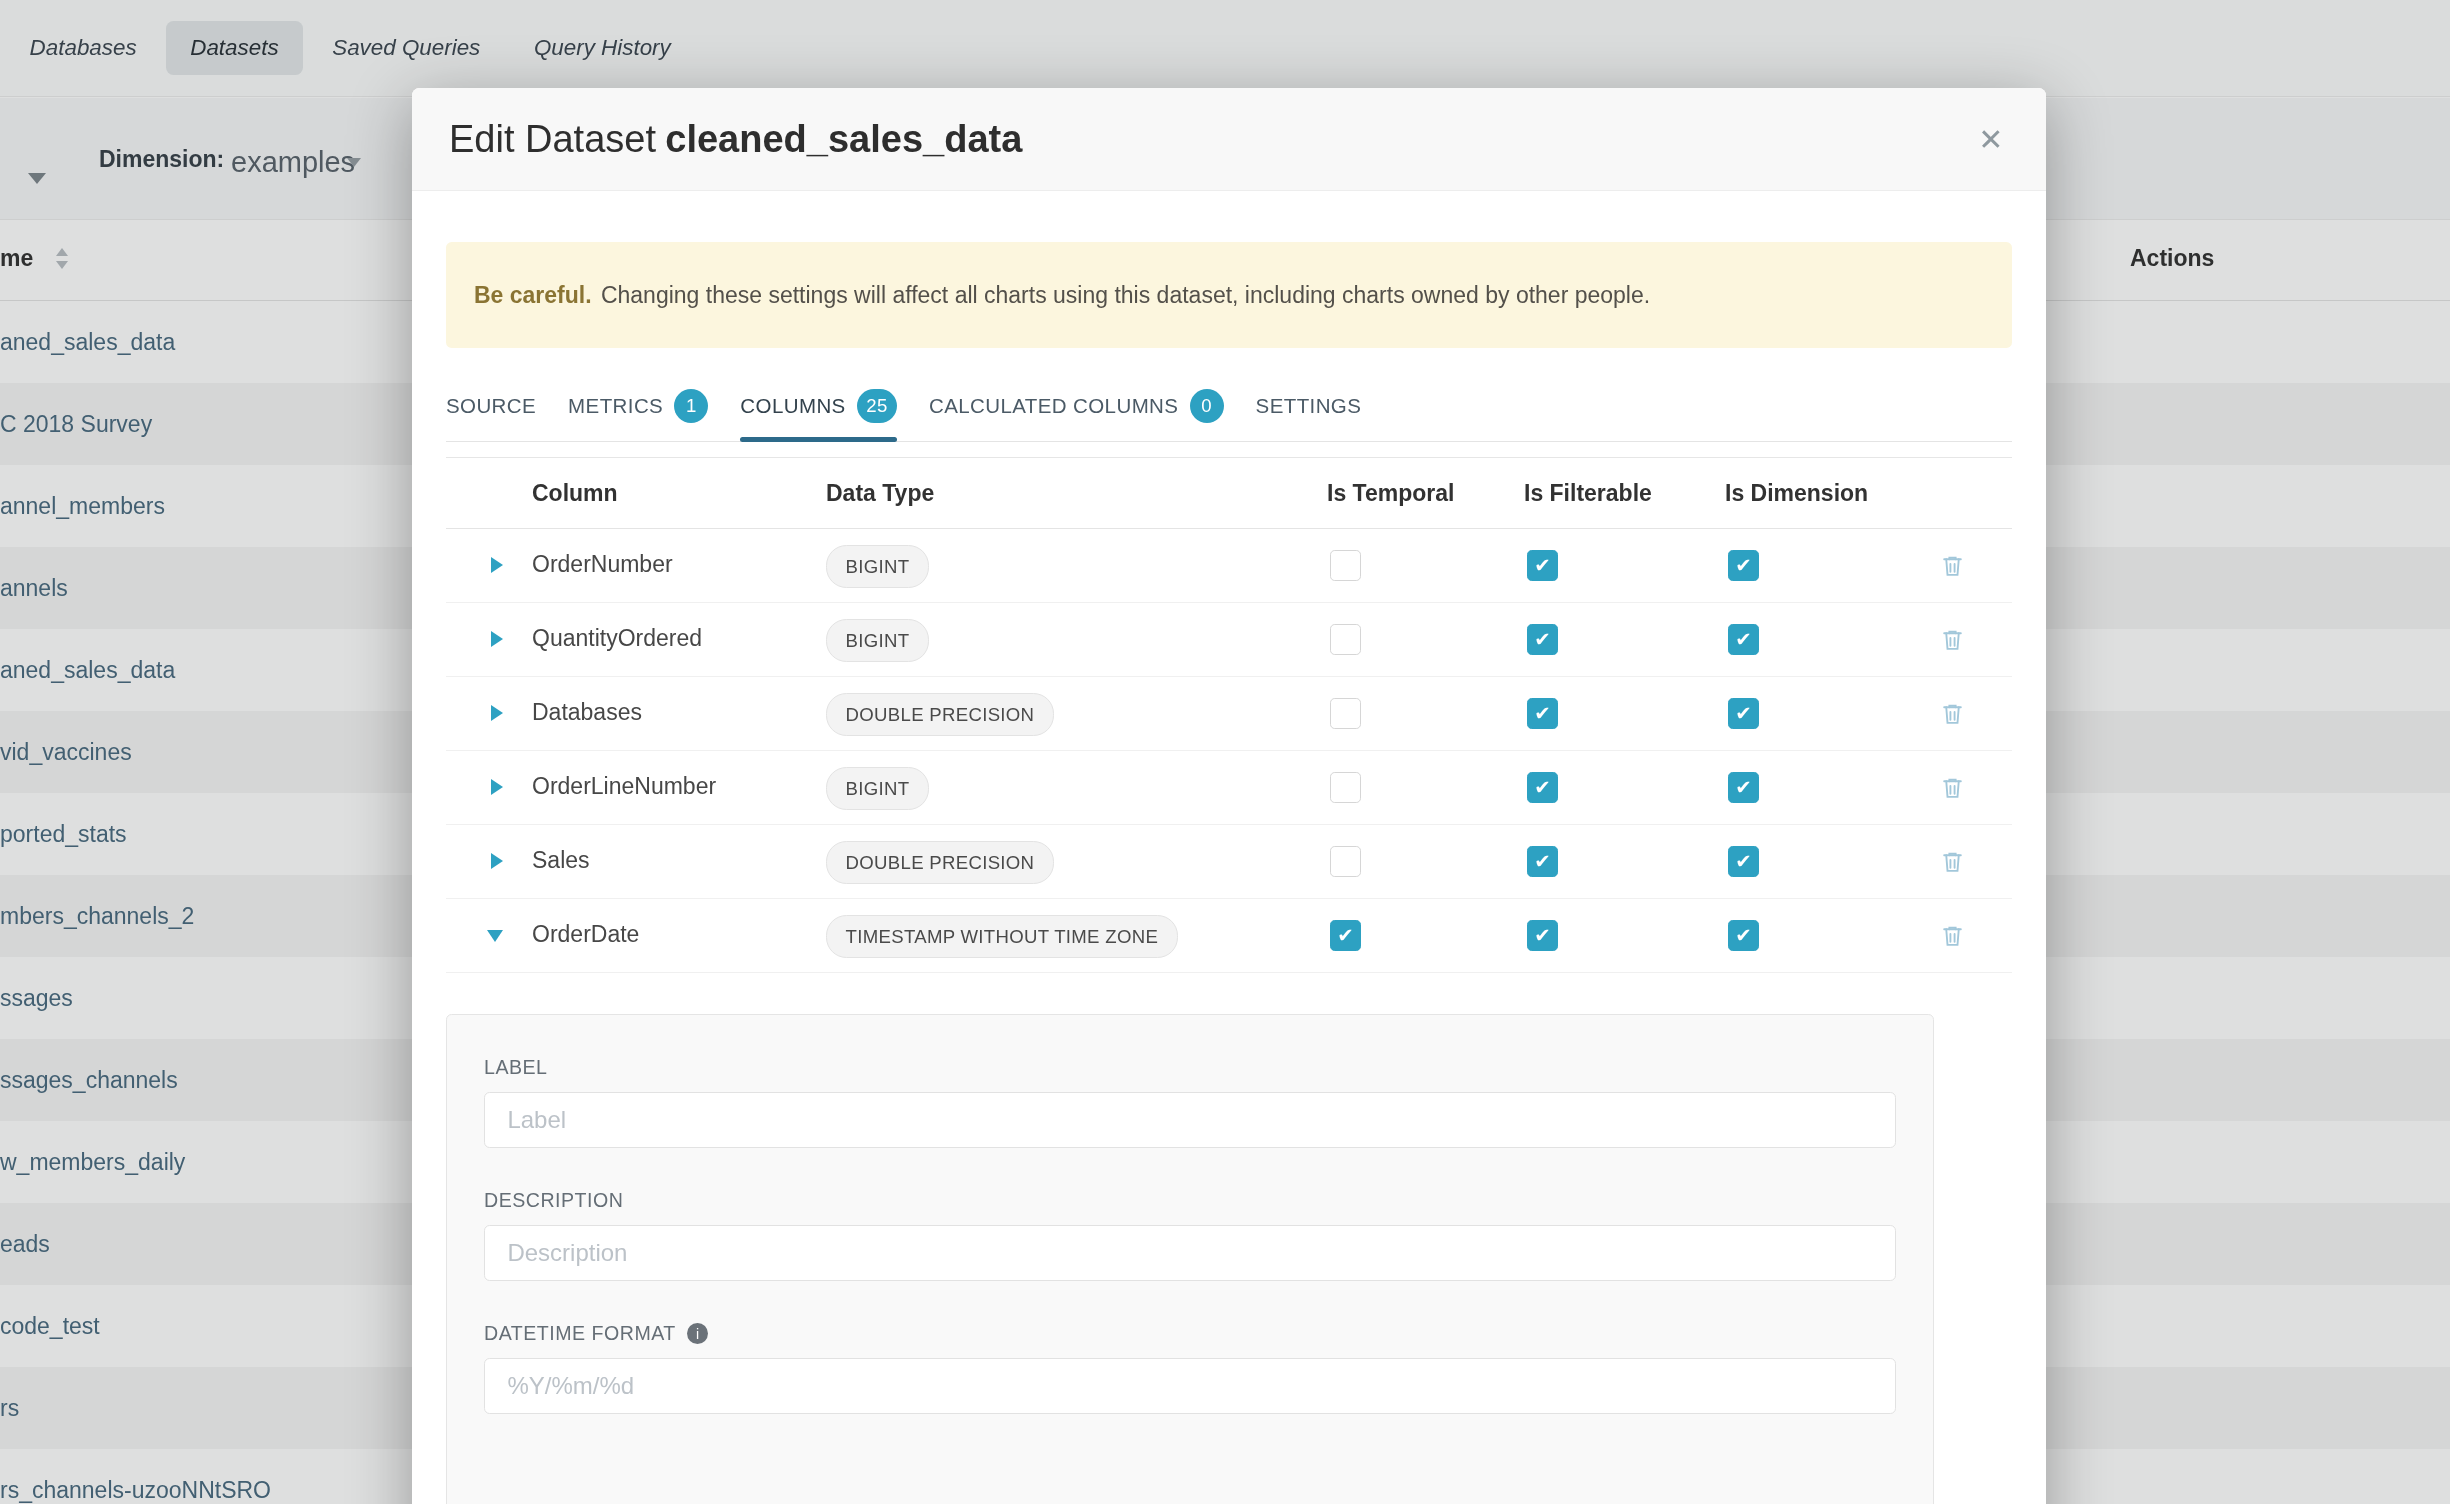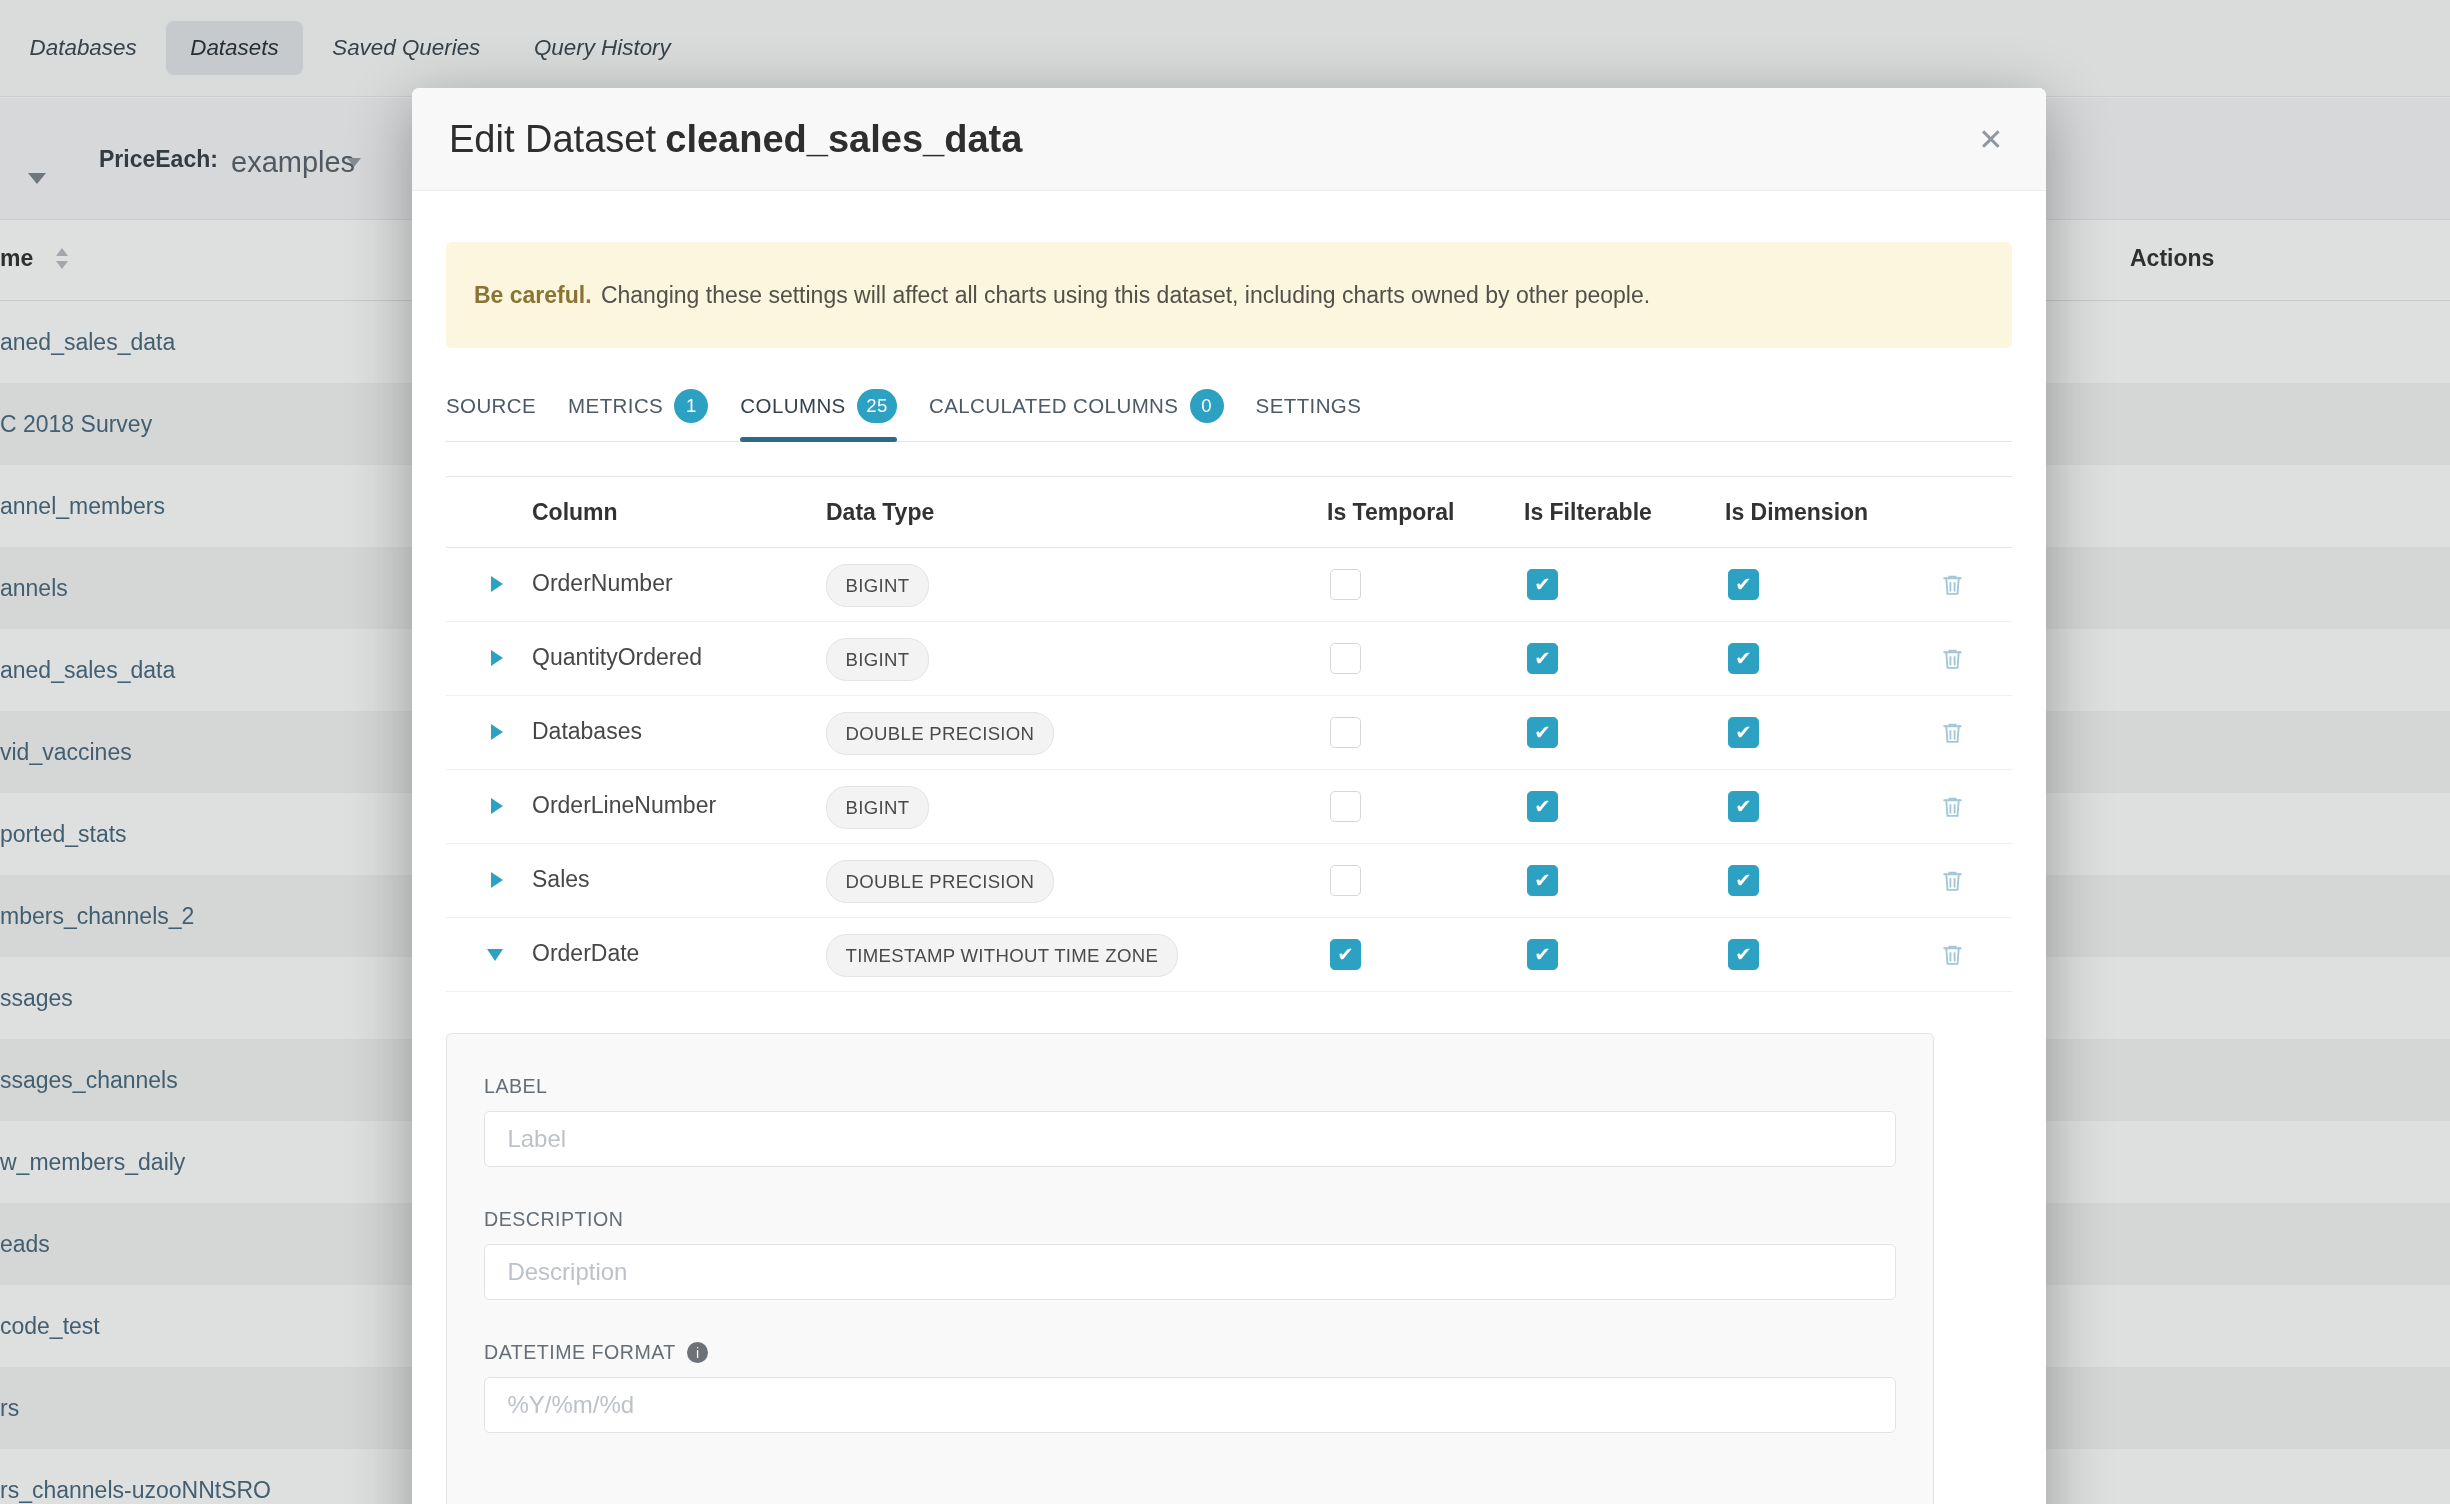--- a/index.html
+++ b/index.html
@@ -52,21 +52,21 @@
   .banner b{color:#8a7433;font-weight:700;margin-right:9.3px;white-space:nowrap;}
 
   .tabbar{margin-top:35px;display:flex;gap:32px;border-bottom:0.9px solid #e4e4e4;padding-top:5.6px;}
   .tab{display:flex;align-items:center;padding-bottom:18.6px;position:relative;font-size:20.5px;font-weight:500;
        color:#4b5a66;letter-spacing:0.4px;cursor:pointer;white-space:nowrap;}
   .tab.active{color:#33424d;}
   .tab.active::after{content:"";position:absolute;left:0;right:0;bottom:-0.9px;height:4.7px;background:#2d6a8a;border-radius:2.8px;}
   .badge{margin-left:11.2px;min-width:34px;height:34px;padding:0 9.3px;border-radius:17px;background:#2da1c2;color:#fff;
          font-size:18.6px;display:inline-flex;align-items:center;justify-content:center;box-sizing:border-box;}
 
-  .ctable{margin-top:34px;border-top:0.9px solid #e6e6e6;}
+  .ctable{margin-top:15px;border-top:0.9px solid #e6e6e6;}
   .chead{position:relative;height:70px;border-bottom:0.9px solid #e4e4e4;}
   .chead span{position:absolute;top:21.4px;font-size:23px;font-weight:700;color:#323232;}
   .h0{left:86px}.h1{left:380px}.h2{left:881px}.h3{left:1078px}.h4{left:1279px}
 
   .crow{position:relative;height:73px;border-bottom:0.9px solid #f0f0f0;}
   .caret{position:absolute;width:0;height:0;cursor:pointer;}
   .caret.r{left:45px;top:28px;border-left:12px solid #2da1c2;border-top:8.4px solid transparent;border-bottom:8.4px solid transparent;}
   .caret.d{left:41px;top:31px;border-top:12px solid #2da1c2;border-left:8.4px solid transparent;border-right:8.4px solid transparent;}
   .cname{position:absolute;left:86px;top:21.4px;font-size:23px;color:#474747;}
   .pill{position:absolute;left:380px;top:16px;height:41px;display:inline-flex;align-items:center;padding:0 18.6px;
@@ -97,21 +97,21 @@
         <div class="navitem active">Datasets</div>
         <div class="navitem">Saved Queries</div>
         <div class="navitem">Query History</div>
       </div>
   </div>
   <div class="bulk-btn">BULK SELECT</div>
   <div class="add-btn">+</div>
 
   <div class="filterbar">
     <span class="fb-caret"></span>
-    <span class="fb-label">PriceEach:</span>
+    <span class="fb-label">Dimension:</span>
     <span class="fb-value">examples</span>
     <span class="fb-caret2"></span>
   </div>
 
   <div class="listing">
     <div class="listing-header">
       <span class="name-h">me</span>
       <span class="sort">
           <i class="up"></i>
           <i class="down"></i>

